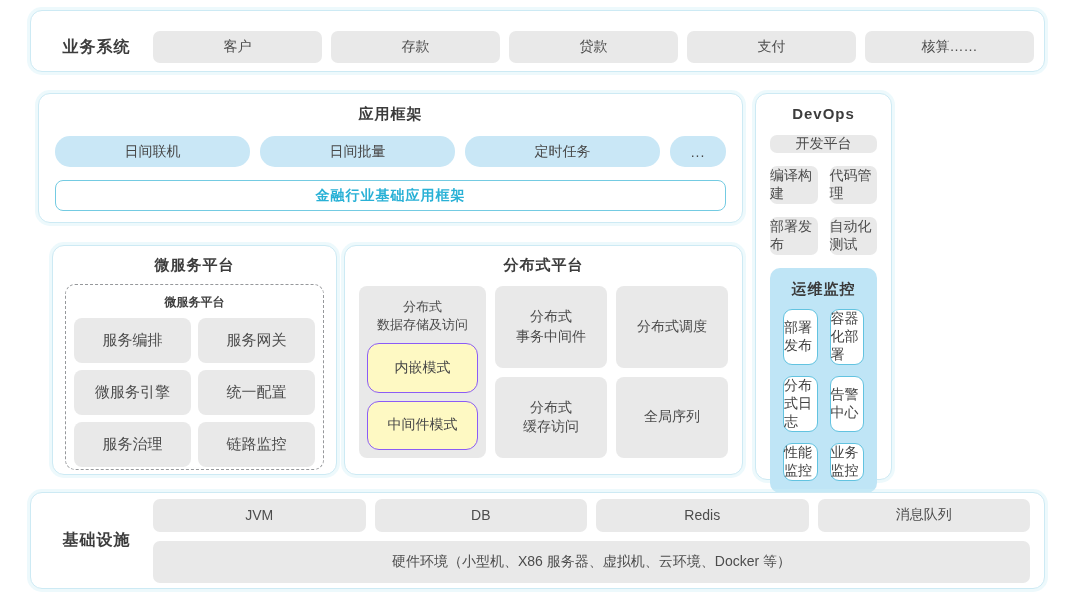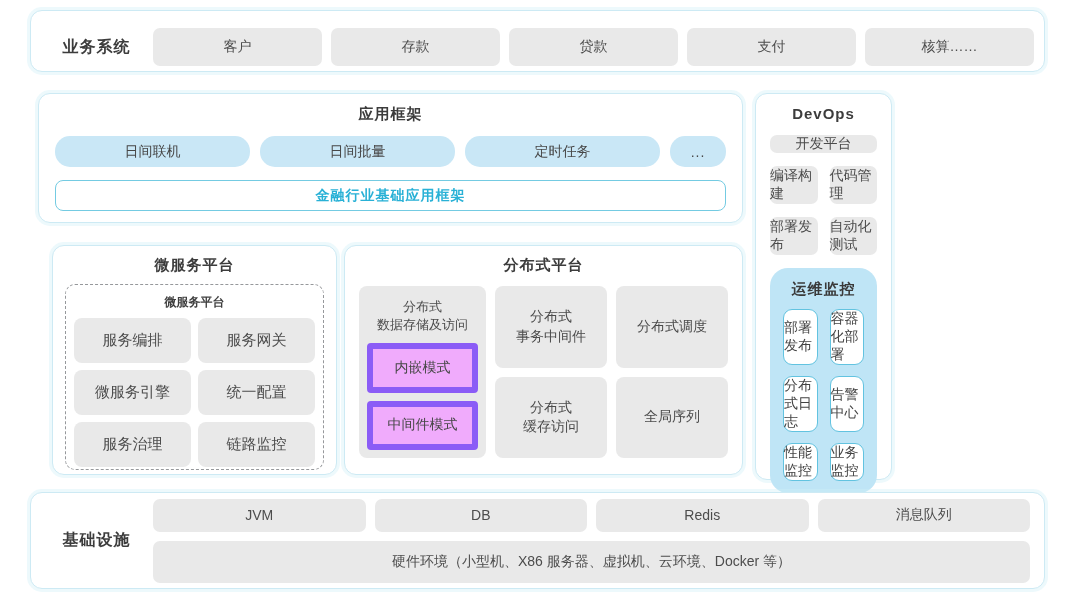--- a/index.html
+++ b/index.html
@@ -28,21 +28,21 @@
     flex: 0 0 95px; text-align: center;
     font-size: 16px; font-weight: 600; color: #3c3c3c;
     letter-spacing: 1px;
   }
 
   .block {
     background: #e9e9e9; border-radius: 7px;
     display: flex; align-items: center; justify-content: center;
     font-size: 14px; color: #4c4c4c;
   }
-  .banner-top .block { flex: 1; height: 38px; }
+  .banner-top .block { flex: 1; height: 32px; }
 
   .infra-right { flex: 1; display: flex; flex-direction: column; gap: 9px; }
   .infra-row { display: flex; gap: 9px; }
   .infra-row .block { flex: 1; height: 33px; }
   .hw-bar { height: 42px; }
 
   .middle {
     position: absolute; left: 38px; top: 93px;
     width: 854px; height: 387px;
     display: flex; gap: 12px;
@@ -94,39 +94,39 @@
     grid-row: 1 / 3;
     background: #e9e9e9; border-radius: 8px;
     padding: 7px 8px 8px;
     display: flex; flex-direction: column; gap: 8px;
   }
   .dist-storage-label {
     text-align: center; font-size: 13px; color: #4c4c4c;
     line-height: 1.35; margin-top: 5px; margin-bottom: 2px;
   }
   .mode-btn {
-    flex: 1; background: #f0abfc; border: 6px solid #8b5cf6; border-radius: 4px;
+    flex: 1; background: #fef9c3; border: 1px solid #8b5cf6; border-radius: 12px;
     display: flex; align-items: center; justify-content: center;
     font-size: 14px; color: #474747;
   }
   .dist-cell {
     background: #e9e9e9; border-radius: 8px;
     display: flex; align-items: center; justify-content: center;
     text-align: center; font-size: 14px; line-height: 1.4; color: #4b4b4b;
   }
   .pre { white-space: pre-line; }
 
   
   .devops-card { flex: 1; padding: 11px 14px 14px; display: flex; flex-direction: column; }
   .dev-platform { height: 38px; margin-top: 13px; border-radius: 7px; }
   .devops-grid { display: grid; grid-template-columns: 1fr 1fr; gap: 13px 12px; margin-top: 13px; }
   .devops-grid .block { height: 38px; border-radius: 7px; }
   .ops-panel {
     margin-top: 13px; flex: 1;
-    background: #bfe5f6; border-radius: 18px;
+    background: #bfe5f6; border-radius: 10px;
     padding: 8px 13px 12px;
     display: flex; flex-direction: column;
   }
   .ops-title { text-align: center; font-size: 15px; font-weight: 600; color: #3a3a3a; margin-top: 4px; letter-spacing: 1px; }
   .ops-grid { display: grid; grid-template-columns: 1fr 1fr; gap: 11px 12px; margin-top: 10px; flex: 1; }
   .ops-item {
     background: #ffffff; border: 1px solid #62c3e0; border-radius: 9px;
     display: flex; align-items: center; justify-content: center;
     font-size: 14px; color: #434343; min-height: 30px;
   }

